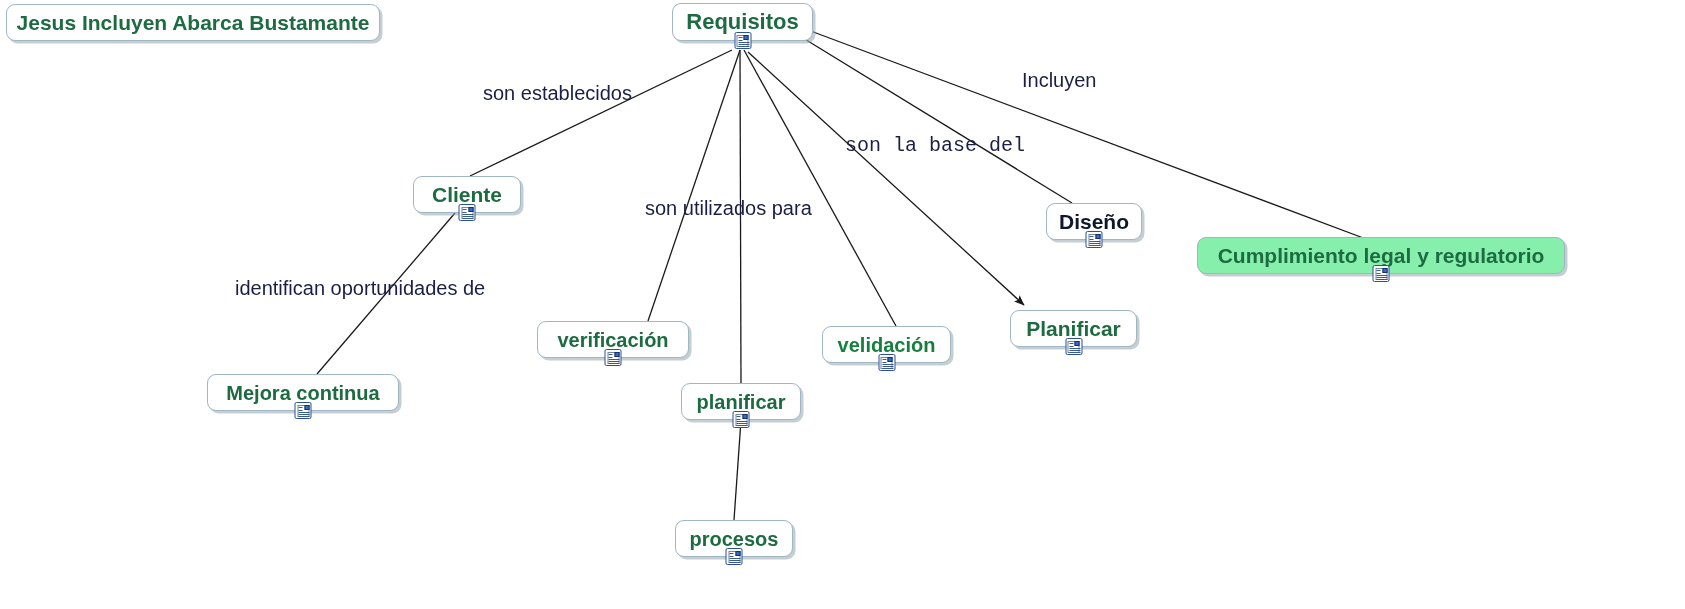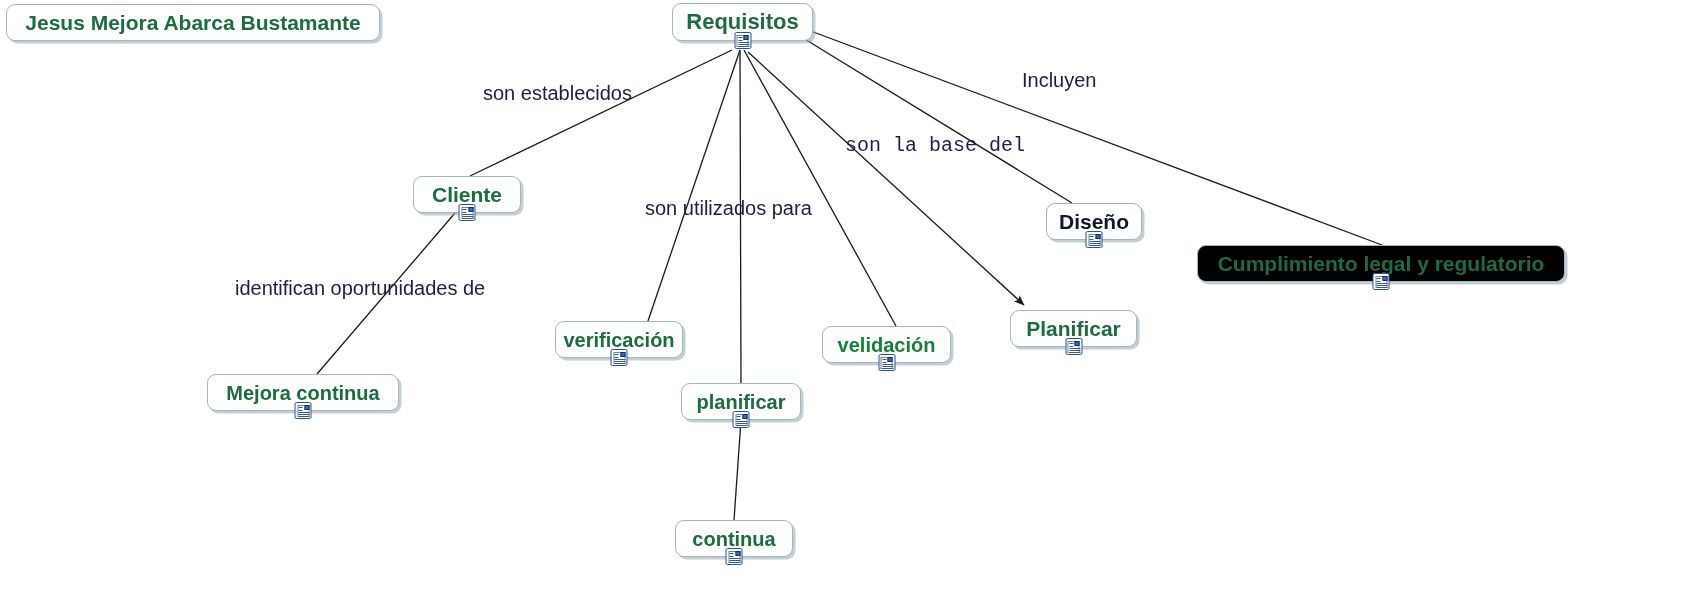--- a/index.html
+++ b/index.html
@@ -121,21 +121,21 @@
         <line x1="748" y1="52" x2="1024" y2="305" stroke="#1a1a1a" stroke-width="1.3" marker-end="url(#arrowhead)"></line>
         <line x1="803" y1="38" x2="1072" y2="203" stroke="#1a1a1a" stroke-width="1.3"></line>
         <line x1="808" y1="30" x2="1382" y2="245" stroke="#1a1a1a" stroke-width="1.3"></line>
         <line x1="455" y1="213" x2="317" y2="374" stroke="#1a1a1a" stroke-width="1.3"></line>
         <line x1="741" y1="420" x2="734" y2="520" stroke="#1a1a1a" stroke-width="1.3"></line>
       </g>
   </svg>
 
   <div id="node-group">
       <div class="node" style="left: 6px; top: 4px; width: 374px; height: 37px; font-size: 21px; border-color: rgb(159, 182, 196); background: rgb(255, 255, 255);">
-        <span class="node-label" style="color: rgb(29, 107, 64);">Jesus Mejora Abarca Bustamante</span>
+        <span class="node-label" style="color: rgb(29, 107, 64);">Jesus Incluyen Abarca Bustamante</span>
       </div>
       <div class="node" style="left: 672px; top: 3px; width: 141px; height: 38px; font-size: 22px; border-color: rgb(159, 182, 196); background: rgb(255, 255, 255);">
         <span class="node-label" style="color: rgb(29, 107, 64);">Requisitos</span>
         <span class="node-badge" style="border-color: rgb(42, 79, 155);">
           <span class="bpage"></span>
           <span class="bline bl1"></span>
           <span class="bline bl2"></span>
           <span class="bsq"></span>
           <span class="bline bl3"></span>
           <span class="bline bl4"></span>
@@ -159,21 +159,21 @@
         <span class="node-badge" style="border-color: rgb(42, 79, 155);">
           <span class="bpage"></span>
           <span class="bline bl1"></span>
           <span class="bline bl2"></span>
           <span class="bsq"></span>
           <span class="bline bl3"></span>
           <span class="bline bl4"></span>
           <span class="bline bl5"></span>
         </span>
       </div>
-      <div class="node" style="left: 1197px; top: 245px; width: 368px; height: 37px; font-size: 21px; border-color: rgb(159, 182, 196); background: #000000;">
+      <div class="node" style="left: 1197px; top: 237px; width: 368px; height: 37px; font-size: 21px; border-color: rgb(159, 182, 196); background: #86efac;">
         <span class="node-label" style="color: rgb(29, 107, 64);">Cumplimiento legal y regulatorio</span>
         <span class="node-badge" style="border-color: rgb(42, 79, 155);">
           <span class="bpage"></span>
           <span class="bline bl1"></span>
           <span class="bline bl2"></span>
           <span class="bsq"></span>
           <span class="bline bl3"></span>
           <span class="bline bl4"></span>
           <span class="bline bl5"></span>
         </span>
@@ -183,21 +183,21 @@
         <span class="node-badge" style="border-color: rgb(42, 79, 155);">
           <span class="bpage"></span>
           <span class="bline bl1"></span>
           <span class="bline bl2"></span>
           <span class="bsq"></span>
           <span class="bline bl3"></span>
           <span class="bline bl4"></span>
           <span class="bline bl5"></span>
         </span>
       </div>
-      <div class="node" style="left: 555px; top: 321px; width: 128px; height: 37px; font-size: 20px; border-color: rgb(159, 182, 196); background: rgb(255, 255, 255);">
+      <div class="node" style="left: 537px; top: 321px; width: 152px; height: 37px; font-size: 20px; border-color: rgb(159, 182, 196); background: rgb(255, 255, 255);">
         <span class="node-label" style="color: rgb(29, 107, 64);">verificación</span>
         <span class="node-badge" style="border-color: rgb(42, 79, 155);">
           <span class="bpage"></span>
           <span class="bline bl1"></span>
           <span class="bline bl2"></span>
           <span class="bsq"></span>
           <span class="bline bl3"></span>
           <span class="bline bl4"></span>
           <span class="bline bl5"></span>
         </span>
@@ -232,21 +232,21 @@
           <span class="bpage"></span>
           <span class="bline bl1"></span>
           <span class="bline bl2"></span>
           <span class="bsq"></span>
           <span class="bline bl3"></span>
           <span class="bline bl4"></span>
           <span class="bline bl5"></span>
         </span>
       </div>
       <div class="node" style="left: 675px; top: 520px; width: 118px; height: 37px; font-size: 20px; border-color: rgb(159, 182, 196); background: rgb(255, 255, 255);">
-        <span class="node-label" style="color: rgb(29, 107, 64);">continua</span>
+        <span class="node-label" style="color: rgb(29, 107, 64);">procesos</span>
         <span class="node-badge" style="border-color: rgb(42, 79, 155);">
           <span class="bpage"></span>
           <span class="bline bl1"></span>
           <span class="bline bl2"></span>
           <span class="bsq"></span>
           <span class="bline bl3"></span>
           <span class="bline bl4"></span>
           <span class="bline bl5"></span>
         </span>
       </div>

